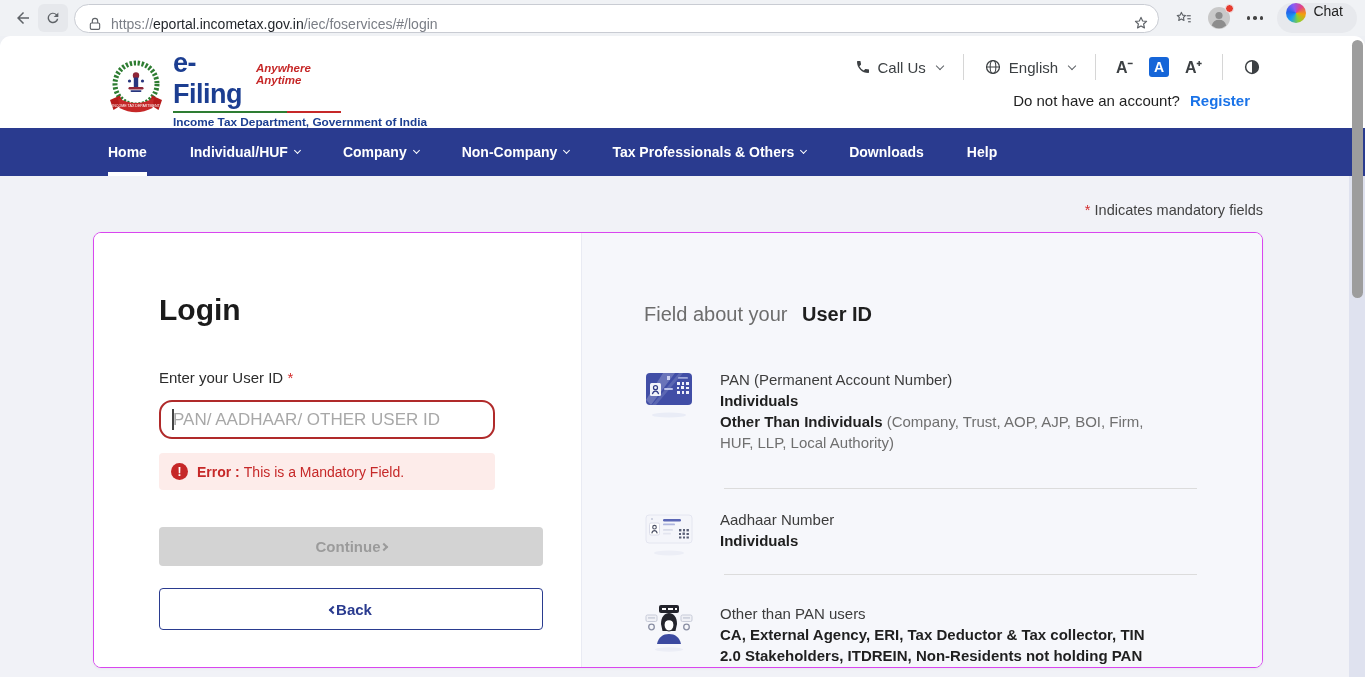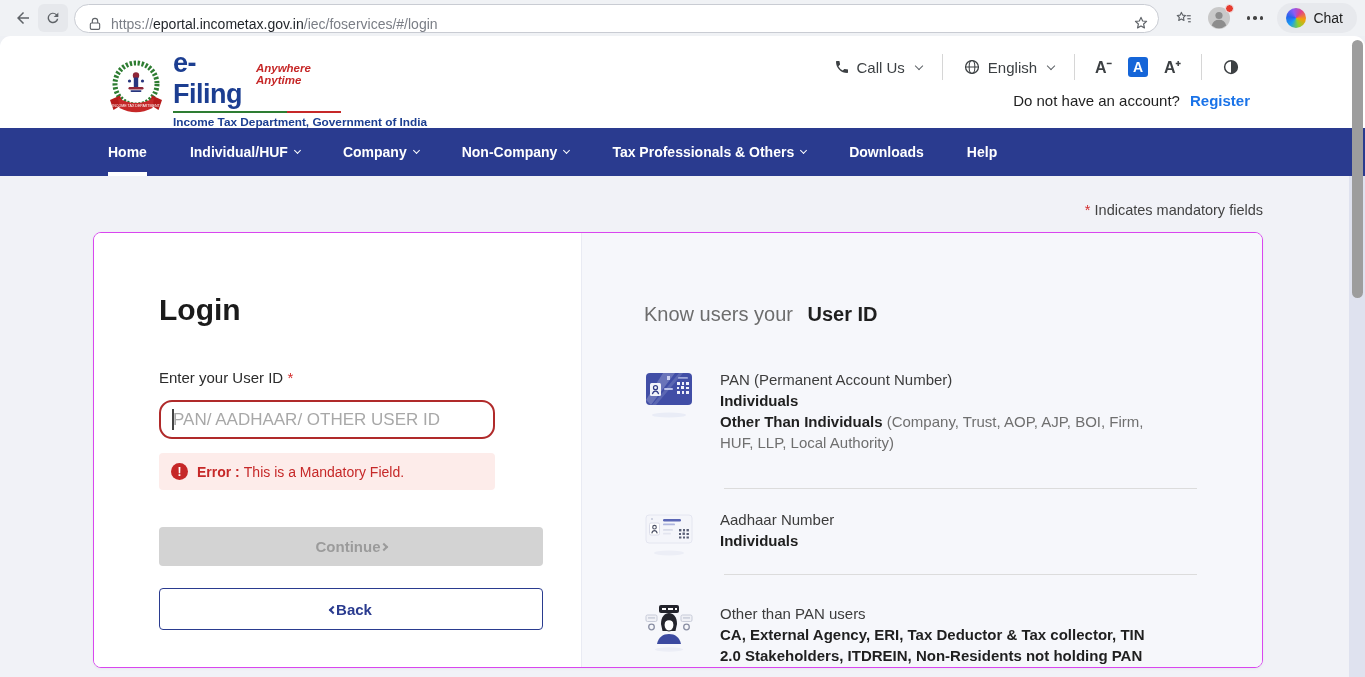--- a/index.html
+++ b/index.html
@@ -17,41 +17,41 @@
                  padding:0 8px 0 12px; min-width:0; }
   .address-bar .url { flex:1 1 auto; font-size:14px; color:#7a7e86; white-space:nowrap; overflow:hidden; margin-left:8px; }
   .url-host { color:#1f2328; }
   .icon16 { width:16px; height:16px; display:inline-block; flex:0 0 auto; }
   .icon18 { width:18px; height:18px; display:inline-block; flex:0 0 auto; }
   .avatar { position:relative; width:24px; height:24px; margin:0 8px; flex:0 0 auto; cursor:pointer; }
   .avatar .dot { position:absolute; top:-2px; right:-3px; width:9px; height:9px; background:#e63b2e;
                  border:1.5px solid #f0f2f5; border-radius:50%; }
   .dots { display:flex; gap:3px; align-items:center; padding:0 8px; cursor:pointer; }
   .dots i { width:3.5px; height:3.5px; border-radius:50%; background:#444; }
-  .chat-pill { display:flex; align-items:center; gap:7px; background:#e7e9ed; border:none; border-radius:15px;
+  .chat-pill { display:flex; align-items:flex-start; gap:7px; background:#e7e9ed; border:none; border-radius:15px;
                height:30px; padding:0 14px 0 9px; margin-left:6px; font-size:14px; color:#1f1f1f; cursor:pointer;
                font-family:"Liberation Sans", sans-serif; }
   .copilot { width:20px; height:20px; border-radius:50%;
              background:conic-gradient(from 220deg,#19a1f1,#2563eb,#8b5cf6,#e0408c,#f59e0b,#8cd12d,#19a1f1); }
 
   
   .page { position:absolute; top:36px; left:0; right:0; bottom:0; background:#f1f2f7;
           border-top-left-radius:11px; border-top-right-radius:11px; overflow:hidden; }
 
   
   .site-header { position:relative; height:92px; background:#ffffff; }
   .logo { position:absolute; left:106px; top:12px; display:flex; align-items:center; gap:7px; }
   .logo-text { width:168px; }
   .logo-row1 { display:flex; align-items:baseline; }
   .efiling { font-size:27px; font-weight:600; color:#1c3e91; letter-spacing:-0.5px; }
   .tagline { font-size:11.5px; font-style:italic; color:#c62828; margin-left:7px; font-weight:600; }
   .logo-rule { height:2px; margin:1px 0 2px 0; background:linear-gradient(to right,#2e7d32 68%,#c62828 68%); }
   .logo-sub { font-size:11.8px; font-weight:700; color:#1c3e91; white-space:nowrap; }
 
-  .header-controls { position:absolute; right:125px; top:18px; display:flex; align-items:center; color:#3c4043; }
+  .header-controls { position:absolute; right:104px; top:18px; display:flex; align-items:center; color:#3c4043; }
   .hc-item { display:flex; align-items:center; gap:7px; font-size:15px; color:#3c4043; cursor:pointer; }
   .vdiv { width:1px; height:26px; background:#d6d6d6; margin:0 20px; }
   .chev { display:inline-block; width:6px; height:6px; border-right:1.7px solid #5f6368;
           border-bottom:1.7px solid #5f6368; transform:rotate(45deg); margin:-3px 0 0 4px; }
   .font-controls { display:flex; align-items:center; gap:16px; }
   .font-btn { border:none; background:transparent; font-size:16px; font-weight:700; color:#3c4043;
               cursor:pointer; font-family:"Liberation Sans", sans-serif; padding:0; }
   .font-btn.active { background:#1565d8; color:#fff; width:20px; height:20px; border-radius:3px;
                      display:flex; align-items:center; justify-content:center; font-size:14px; }
   .contrast-btn { border:none; background:transparent; cursor:pointer; display:flex; align-items:center; }
@@ -293,21 +293,21 @@
             <span class="chev-r"></span>
           </button>
           <button class="btn btn-back">
             <span class="chev-l"></span>
             <span>Back</span>
           </button>
         </section>
 
         <aside class="info-panel">
           <h2 class="know-heading">
-            <span class="muted">Know users your</span>
+            <span class="muted">Field about your</span>
             <span class="strong">User ID</span>
           </h2>
 
           <div class="know-item" style="top:136px;">
             <span class="know-icon">
               <svg width="50" height="52" viewBox="0 0 50 52">
                 <rect x="2" y="4" width="46" height="32" rx="4" fill="#414ea6"></rect>
                 <polygon points="19,4 31,4 7,36 2,31" fill="#ffffff" opacity="0.22"></polygon>
                 <polygon points="35,4 39,4 12,36 8,36" fill="#ffffff" opacity="0.14"></polygon>
                 <rect x="23" y="7" width="3" height="4" fill="#dfe3fa" opacity="0.85"></rect>

